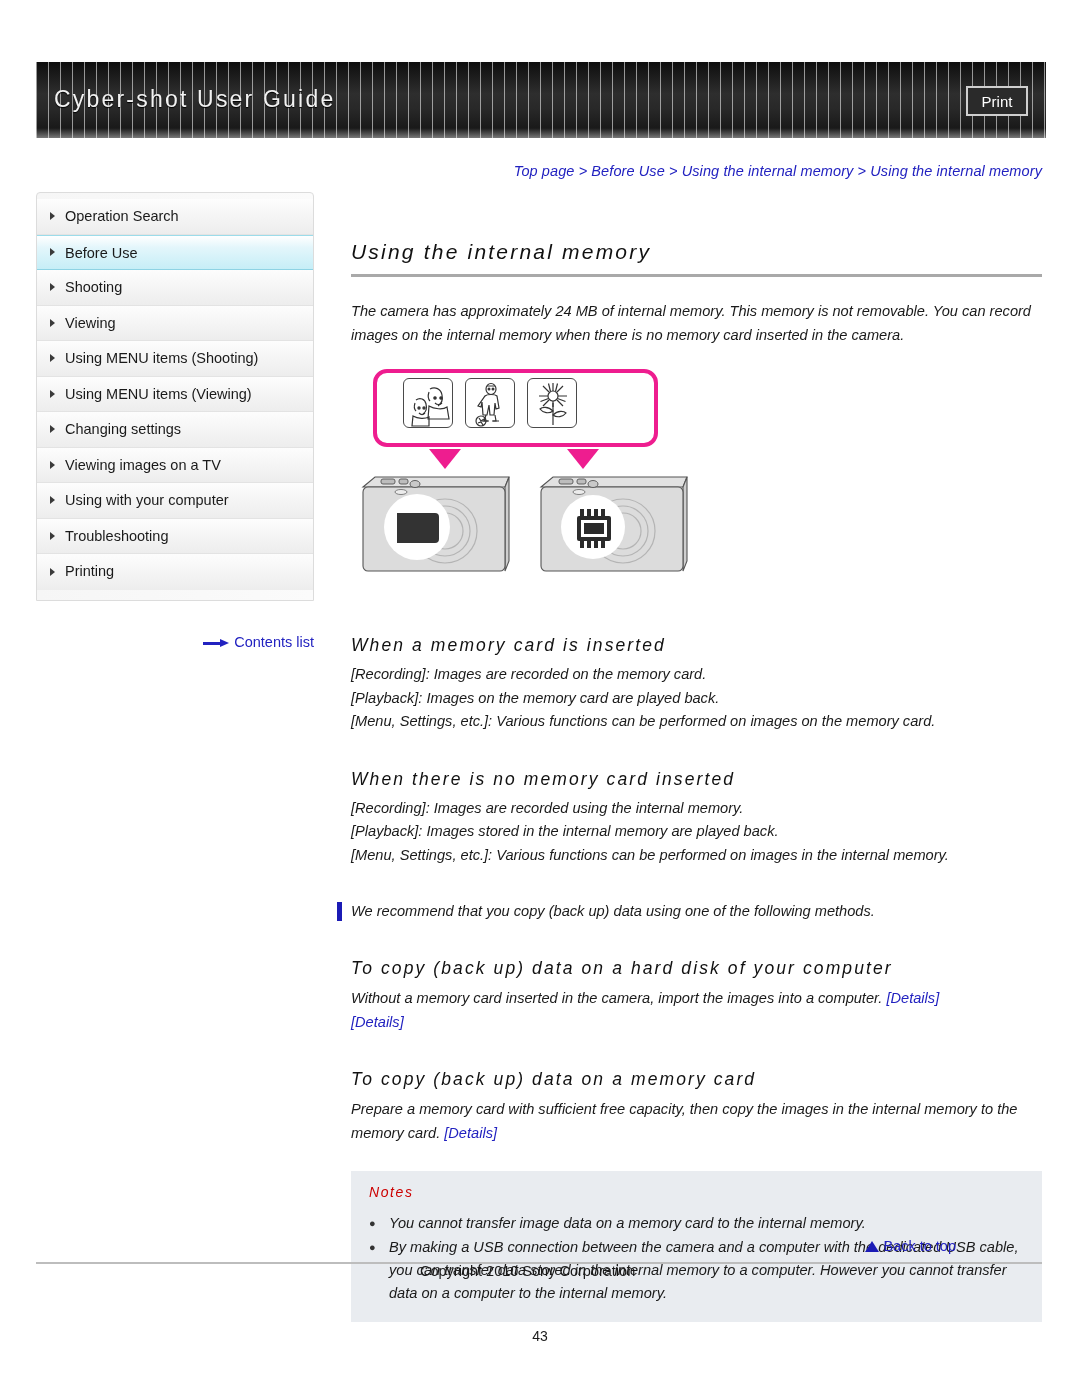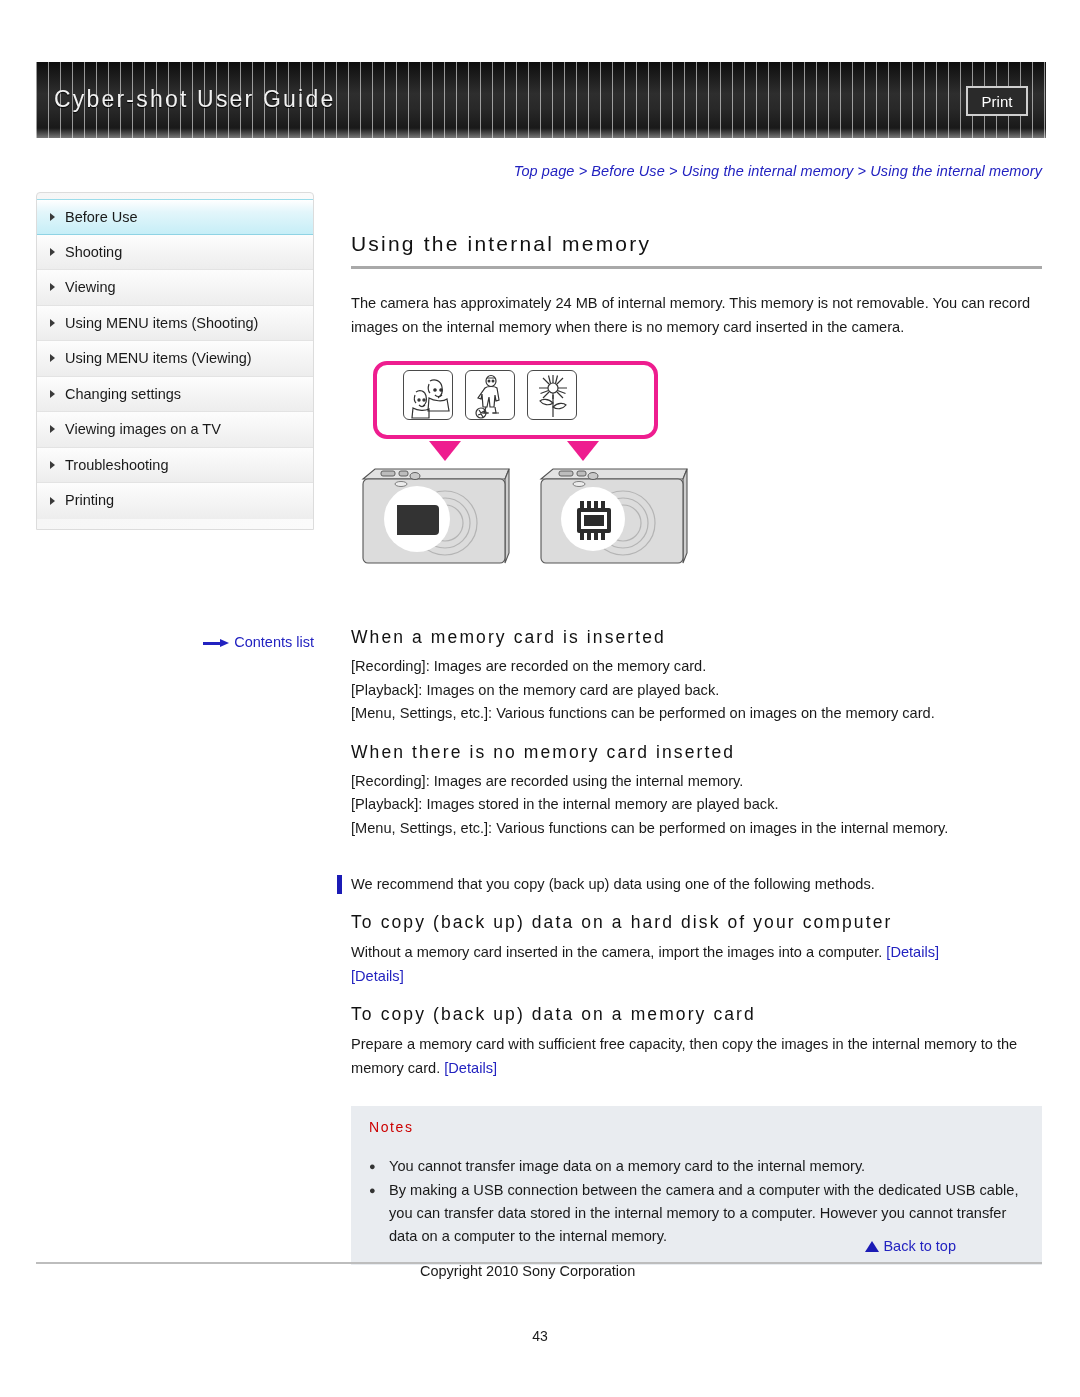--- a/index.html
+++ b/index.html
@@ -154,22 +154,23 @@
     width: 0; height: 0;
     border-left: 9px solid #2222c0;
     border-top: 4.5px solid transparent;
     border-bottom: 4.5px solid transparent;
   }
 
   
   .content {
     position: absolute;
     left: 351px;
-    top: 196px;
+    top: 204px;
     width: 691px;
+    font-style: italic;
   }
   h1.page-title {
     margin: 36px 0 0 0;
     font-size: 21px;
     font-weight: 400;
     letter-spacing: 2.2px;
     color: #111;
     padding-bottom: 10px;
   }
   .title-rule {
@@ -183,21 +184,21 @@
     line-height: 24px;
     color: #1a1a1a;
   }
   h2.sub {
     margin: 22px 0 7px 0;
     font-size: 17.5px;
     font-weight: 400;
     letter-spacing: 2.1px;
     color: #111;
   }
-  h2.sub.tight { margin-top: 16px; }
+  h2.sub.tight { margin-top: 35px; }
   .lines { font-size: 14.6px; line-height: 23.5px; }
 
   h2.section-head {
     margin: 32px 0 12px -14px;
     font-size: 18px;
     font-weight: 400;
     letter-spacing: 2.1px;
     color: #111;
     position: relative;
     padding-left: 14px;
@@ -267,21 +268,21 @@
   .notes {
     margin-top: 26px;
     background: #e9ecf0;
     padding: 13px 18px 16px 18px;
     box-sizing: border-box;
   }
   .notes-title {
     color: #cc0000;
     font-size: 14px;
     letter-spacing: 1.6px;
-    margin-bottom: 20px;
+    margin-bottom: 12px;
   }
   .note-row {
     display: flex;
     font-size: 14.6px;
     line-height: 23px;
     margin-bottom: 1px;
   }
   .note-bullet {
     flex: 0 0 20px;
     color: #333;
@@ -338,20 +339,24 @@
 <body>
 
 <div class="banner">
   <div class="banner-title">Cyber-shot User Guide</div>
   <div class="print-button">Print</div>
 </div>
 
 <div class="breadcrumb">Top page &gt; Before Use &gt; Using the internal memory &gt; Using the internal memory</div>
 
 <nav class="sidebar">
+  <div class="nav-item">
+    <span class="tri"></span>
+    <span>Operation Search</span>
+  </div>
   <div class="nav-item active">
     <span class="tri"></span>
     <span>Before Use</span>
   </div>
   <div class="nav-item">
     <span class="tri"></span>
     <span>Shooting</span>
   </div>
   <div class="nav-item">
     <span class="tri"></span>
@@ -365,20 +370,24 @@
     <span class="tri"></span>
     <span>Using MENU items (Viewing)</span>
   </div>
   <div class="nav-item">
     <span class="tri"></span>
     <span>Changing settings</span>
   </div>
   <div class="nav-item">
     <span class="tri"></span>
     <span>Viewing images on a TV</span>
+  </div>
+  <div class="nav-item">
+    <span class="tri"></span>
+    <span>Using with your computer</span>
   </div>
   <div class="nav-item">
     <span class="tri"></span>
     <span>Troubleshooting</span>
   </div>
   <div class="nav-item">
     <span class="tri"></span>
     <span>Printing</span>
   </div>
 </nav>

